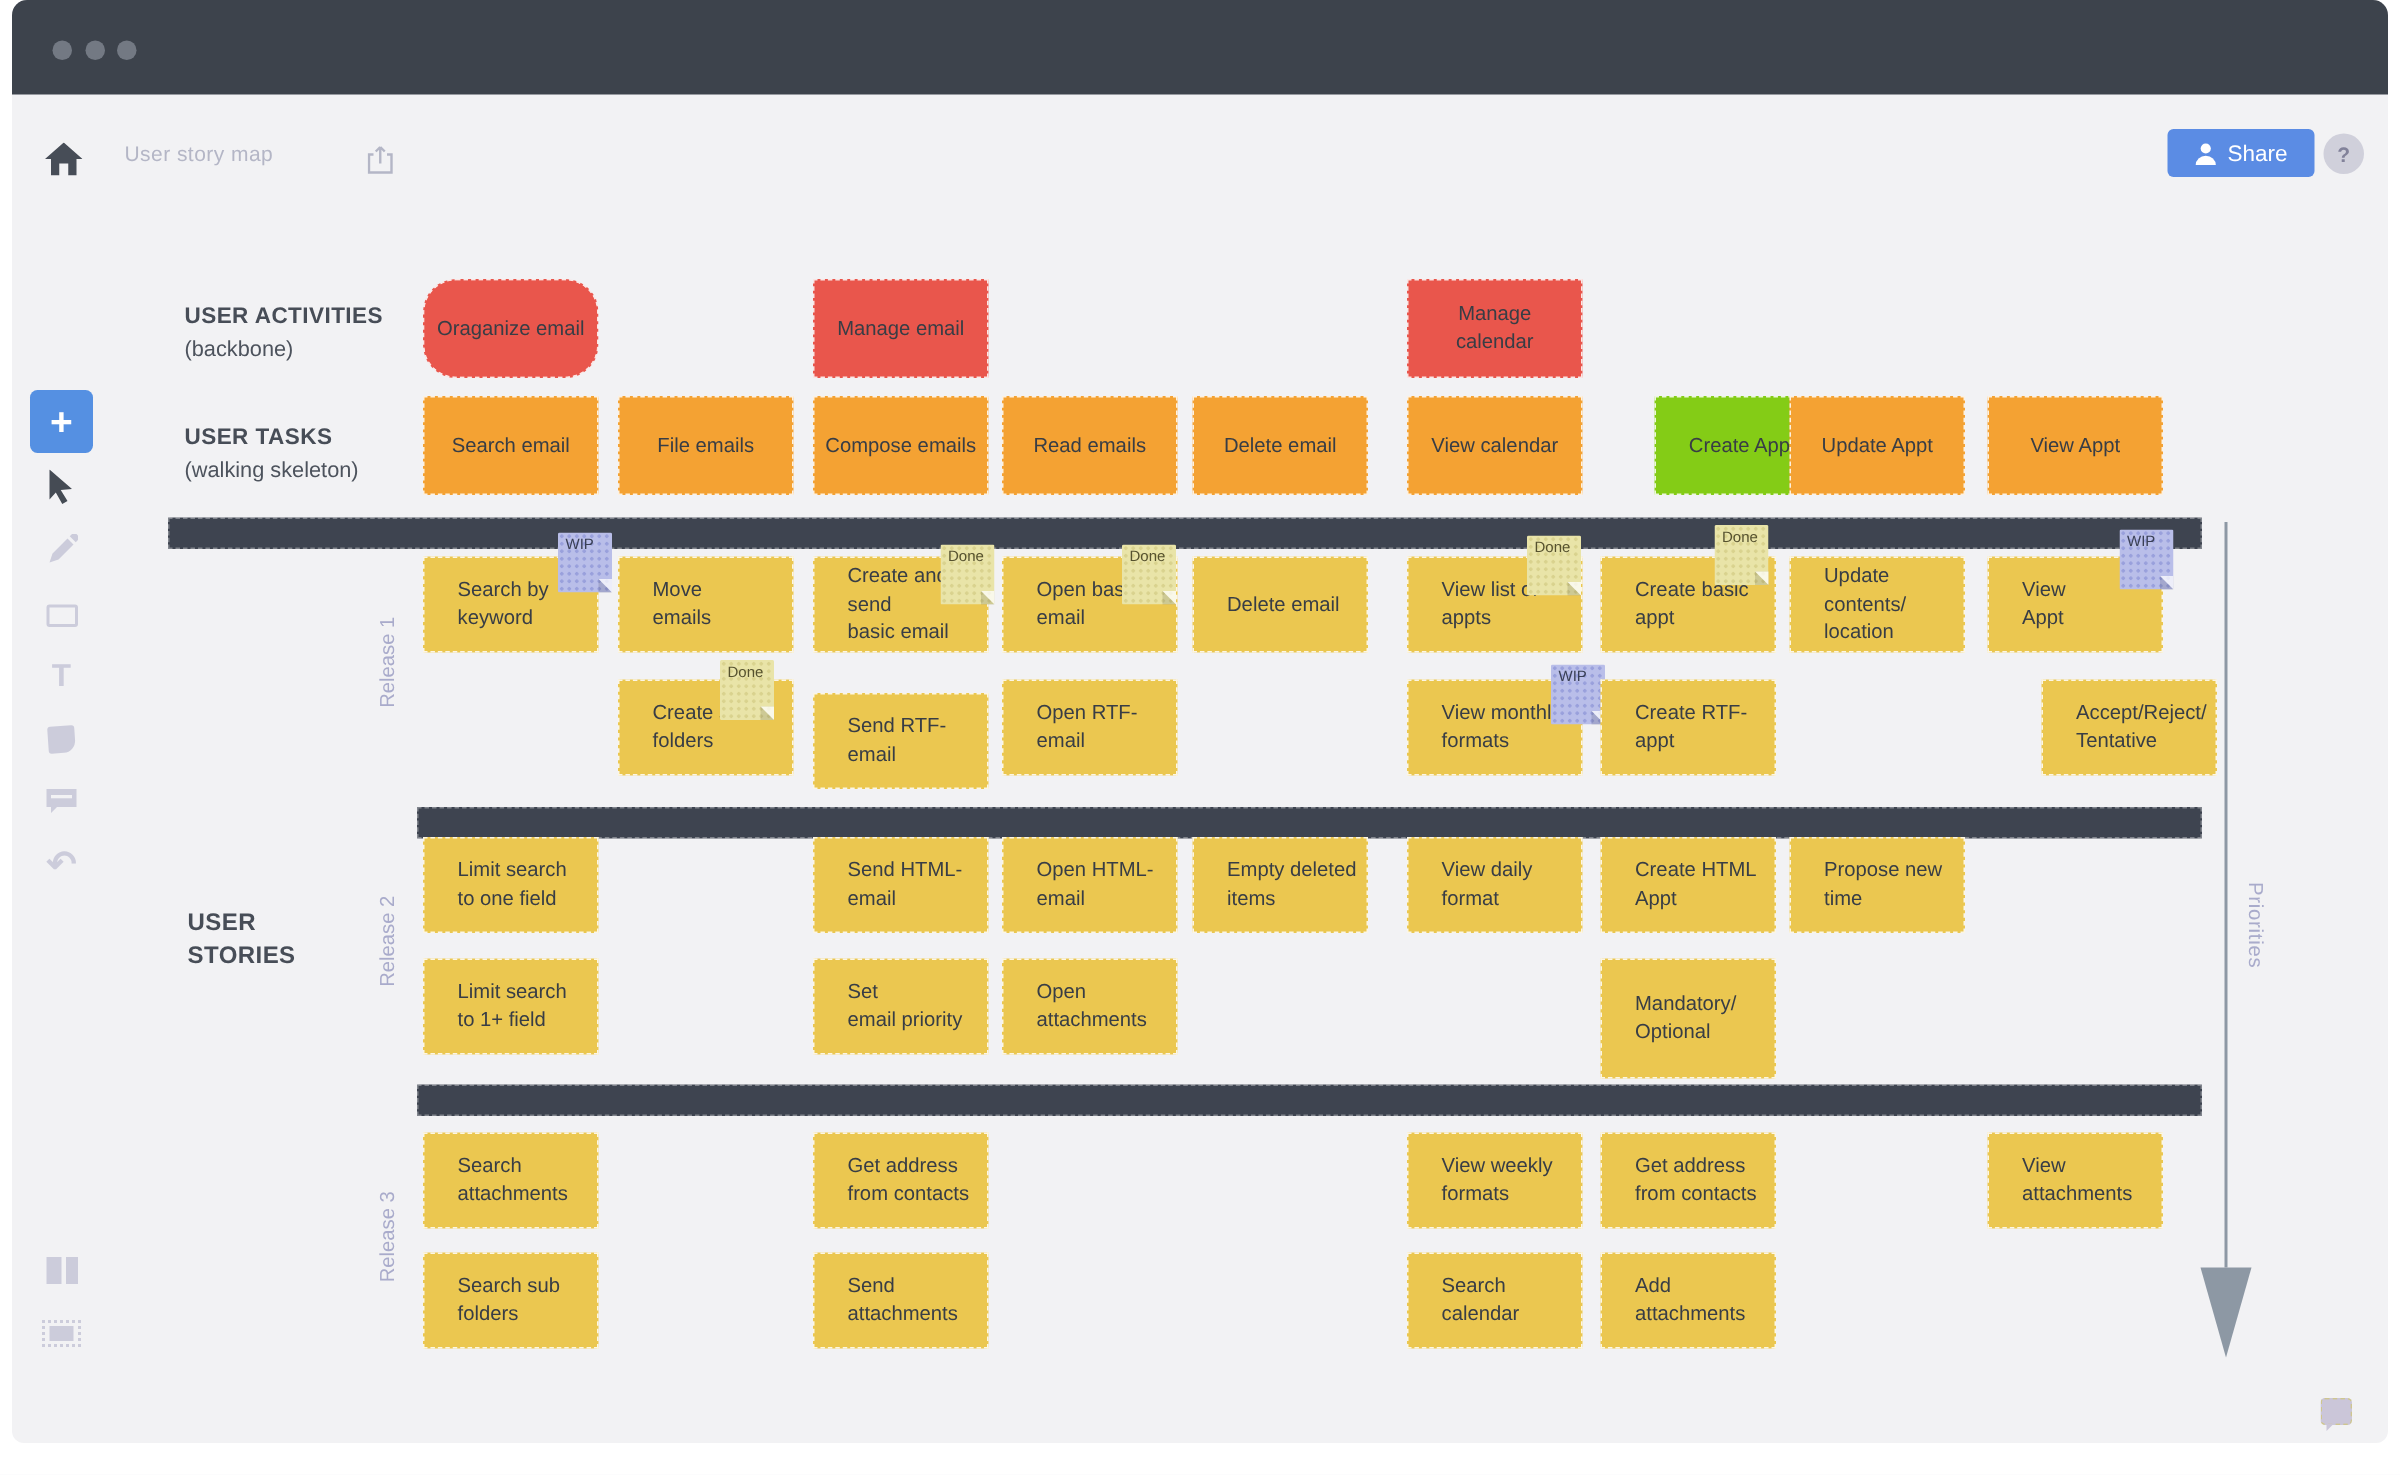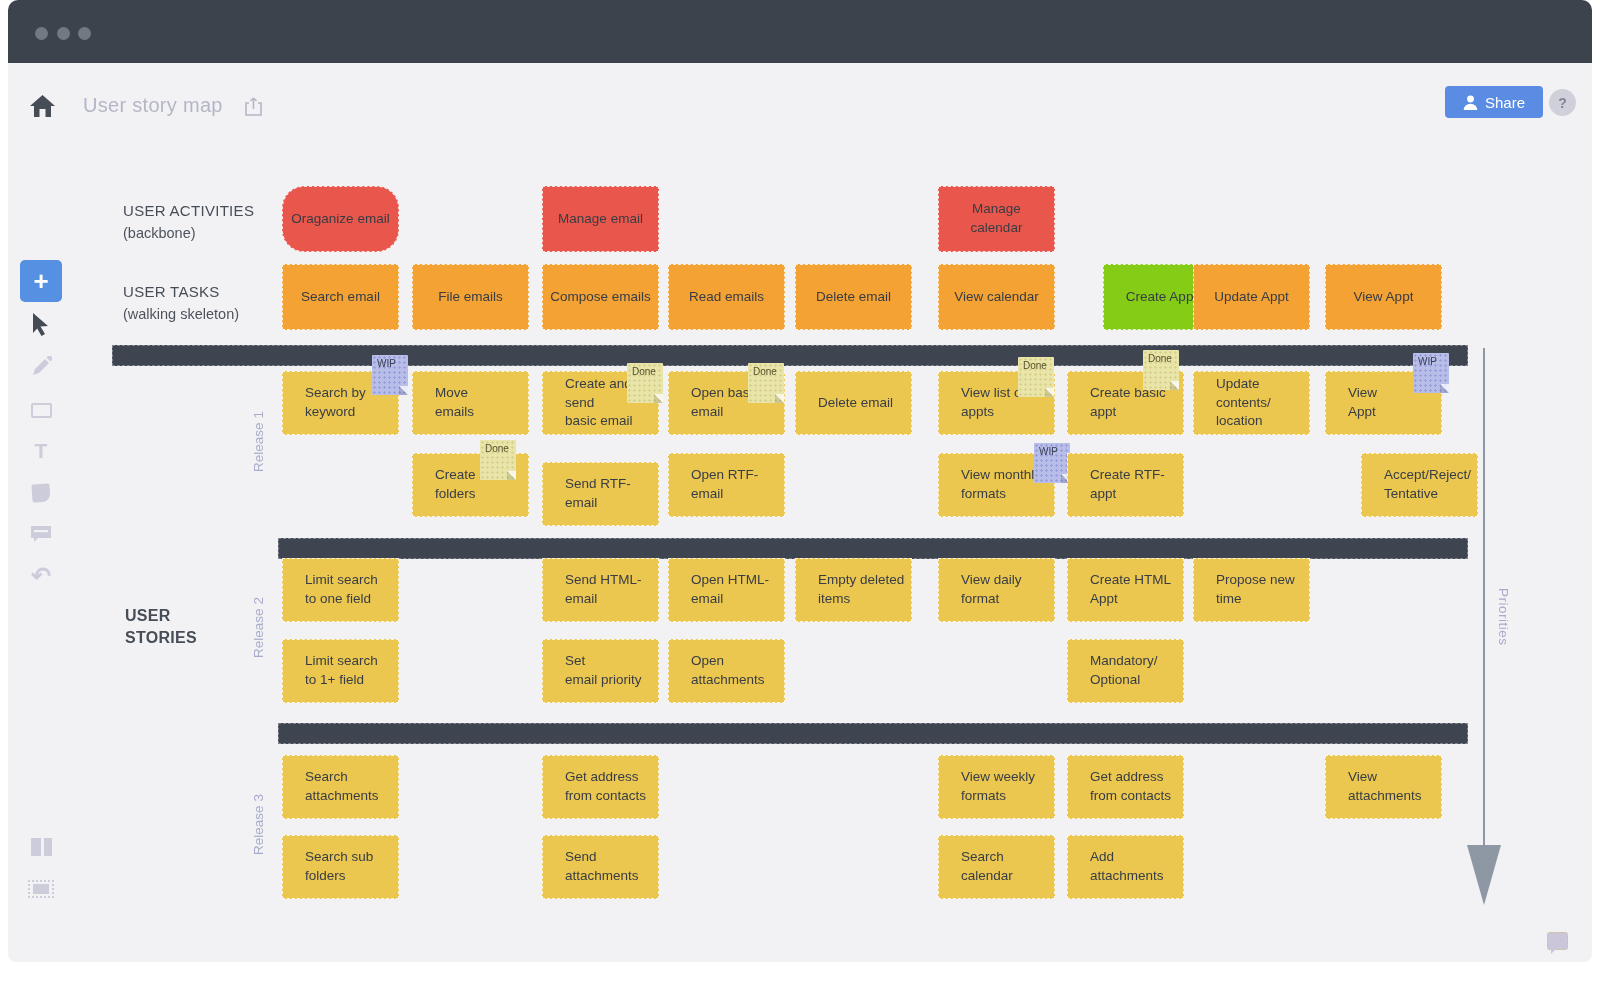--- a/index.html
+++ b/index.html
@@ -7,21 +7,21 @@
   #stage { position:relative; width:1600px; height:983px; overflow:hidden; }
 
   .window-bg { position:absolute; left:8px; top:0; width:1584px; height:962px;
                background:#f2f2f4; border-radius:10px 10px 8px 8px; }
   .topbar { position:absolute; left:8px; top:0; width:1584px; height:63px;
             background:#3d434c; border-radius:10px 10px 0 0; }
   .win-dot { position:absolute; top:27px; width:13px; height:13px; border-radius:50%; background:#737983; }
 
   
   .home-ic { position:absolute; left:30px; top:95px; }
-  .app-title { position:absolute; left:83px; top:94px; font-size:20px; color:#b4b6c6; letter-spacing:.3px; }
+  .app-title { position:absolute; left:83px; top:94px; font-size:14px; color:#b4b6c6; letter-spacing:.3px; }
   .export-ic { position:absolute; left:245px; top:97px; }
   .share-btn { position:absolute; left:1445px; top:86px; width:98px; height:32px; background:#5b8ce4;
                border-radius:4px; color:#fff; display:flex; align-items:center; justify-content:center;
                gap:7px; font-size:15px; cursor:pointer; }
   .help-btn { position:absolute; left:1549px; top:89px; width:27px; height:27px; border-radius:50%;
               background:#d0d0db; color:#82829a; font-size:14px; font-weight:bold;
               display:flex; align-items:center; justify-content:center; cursor:pointer; }
 
   
   .tool { position:absolute; left:20px; width:42px; height:42px; display:flex; align-items:center;
@@ -30,21 +30,21 @@
   .tool .glyph { color:#ccccdb; font-size:21px; font-weight:bold; }
   .rect-glyph { width:21px; height:15px; border:2.5px solid #ccccdb; border-radius:2px; }
   .note-glyph { width:18px; height:18px; background:#ccccdb; border-radius:2px 2px 8px 2px; transform:rotate(-4deg); }
   .split-glyph { display:flex; gap:3px; }
   .split-glyph i { display:block; background:#ccccdb; }
   .frame-glyph { width:26px; height:18px; border:2px dotted #ccccdb; display:flex; align-items:center; justify-content:center; }
   .frame-glyph i { display:block; width:16px; height:10px; background:#ccccdb; }
 
   
   .row-label { position:absolute; color:#474d57; font-size:15px; line-height:1.45; white-space:pre-line; }
-  .row-label b { font-weight:normal; letter-spacing:.3px; }
+  .row-label b { font-weight:bold; letter-spacing:.3px; }
   .rl-sub { font-size:14.5px; color:#4d535d; }
   .stories-label { position:absolute; left:125px; top:605px; font-weight:bold; font-size:16px;
                    color:#474d57; line-height:1.4; white-space:pre-line; letter-spacing:.3px; }
   .release-label { position:absolute; width:90px; text-align:center; transform:rotate(-90deg);
                    color:#a9abcb; font-size:13.5px; }
   .priorities-label { position:absolute; left:1496px; top:588px; writing-mode:vertical-rl;
                       color:#a9abcb; font-size:13.5px; letter-spacing:.5px; }
 
   
   .card { position:absolute; width:117px; display:flex; align-items:center; white-space:pre-line;
@@ -228,21 +228,21 @@
       <div class="card story" style="left: 1067px; top: 558px; height: 64px; background: rgb(235, 199, 80);">Create HTML
 Appt</div>
       <div class="card story" style="left: 1193px; top: 558px; height: 64px; background: rgb(235, 199, 80);">Propose new
 time</div>
       <div class="card story" style="left: 282px; top: 639px; height: 64px; background: rgb(235, 199, 80);">Limit search
 to 1+ field</div>
       <div class="card story" style="left: 542px; top: 639px; height: 64px; background: rgb(235, 199, 80);">Set
 email priority</div>
       <div class="card story" style="left: 668px; top: 639px; height: 64px; background: rgb(235, 199, 80);">Open
 attachments</div>
-      <div class="card story" style="left: 1067px; top: 639px; height: 64px; background: rgb(235, 199, 80);">Mandatory/
+      <div class="card story" style="left: 1067px; top: 639px; height: 80px; background: rgb(235, 199, 80);">Mandatory/
 Optional</div>
       <div class="bar" style="left: 278px; top: 723px; width: 1190px; background: rgb(62, 68, 80);"></div>
       <div class="release-label" style="left: 213px; top: 817px;">Release 3</div>
       <div class="card story" style="left: 282px; top: 755px; height: 64px; background: rgb(235, 199, 80);">Search
 attachments</div>
       <div class="card story" style="left: 542px; top: 755px; height: 64px; background: rgb(235, 199, 80);">Get address
 from contacts</div>
       <div class="card story" style="left: 938px; top: 755px; height: 64px; background: rgb(235, 199, 80);">View weekly
 formats</div>
       <div class="card story" style="left: 1067px; top: 755px; height: 64px; background: rgb(235, 199, 80);">Get address

